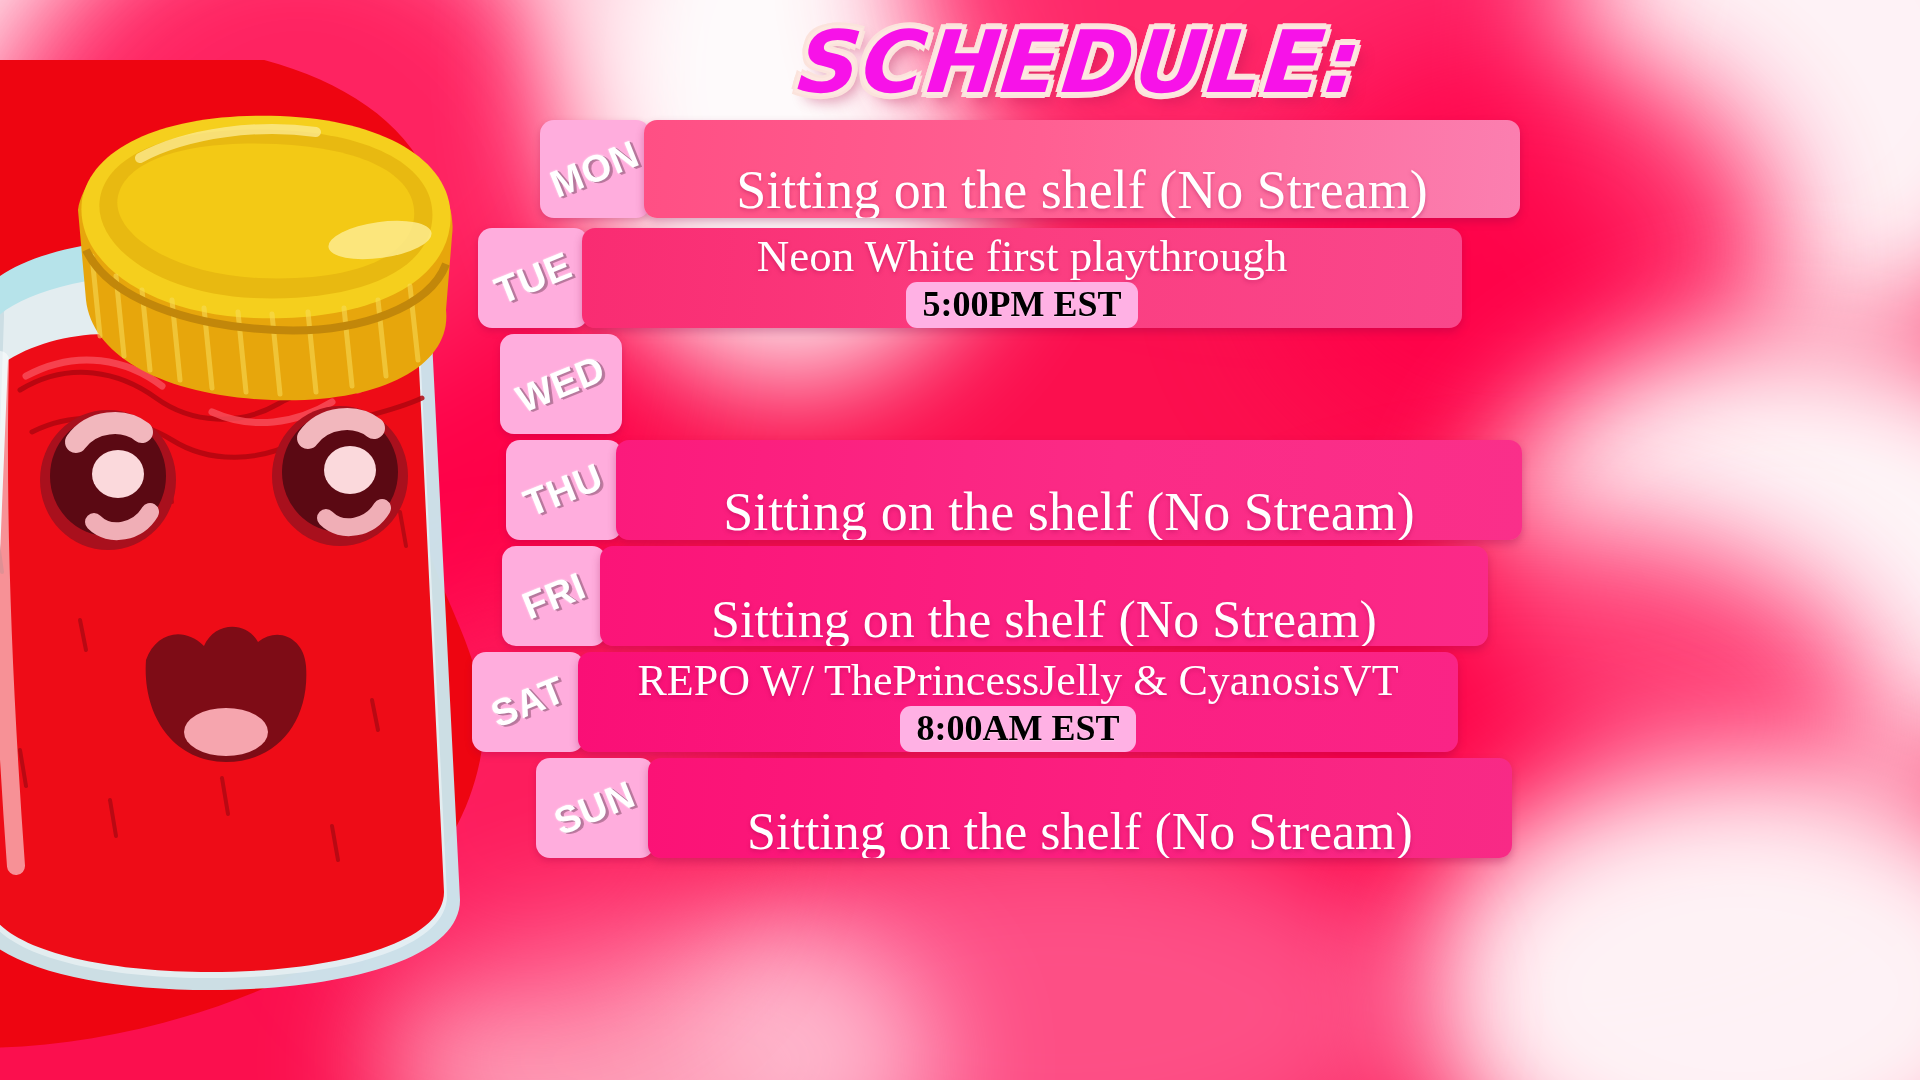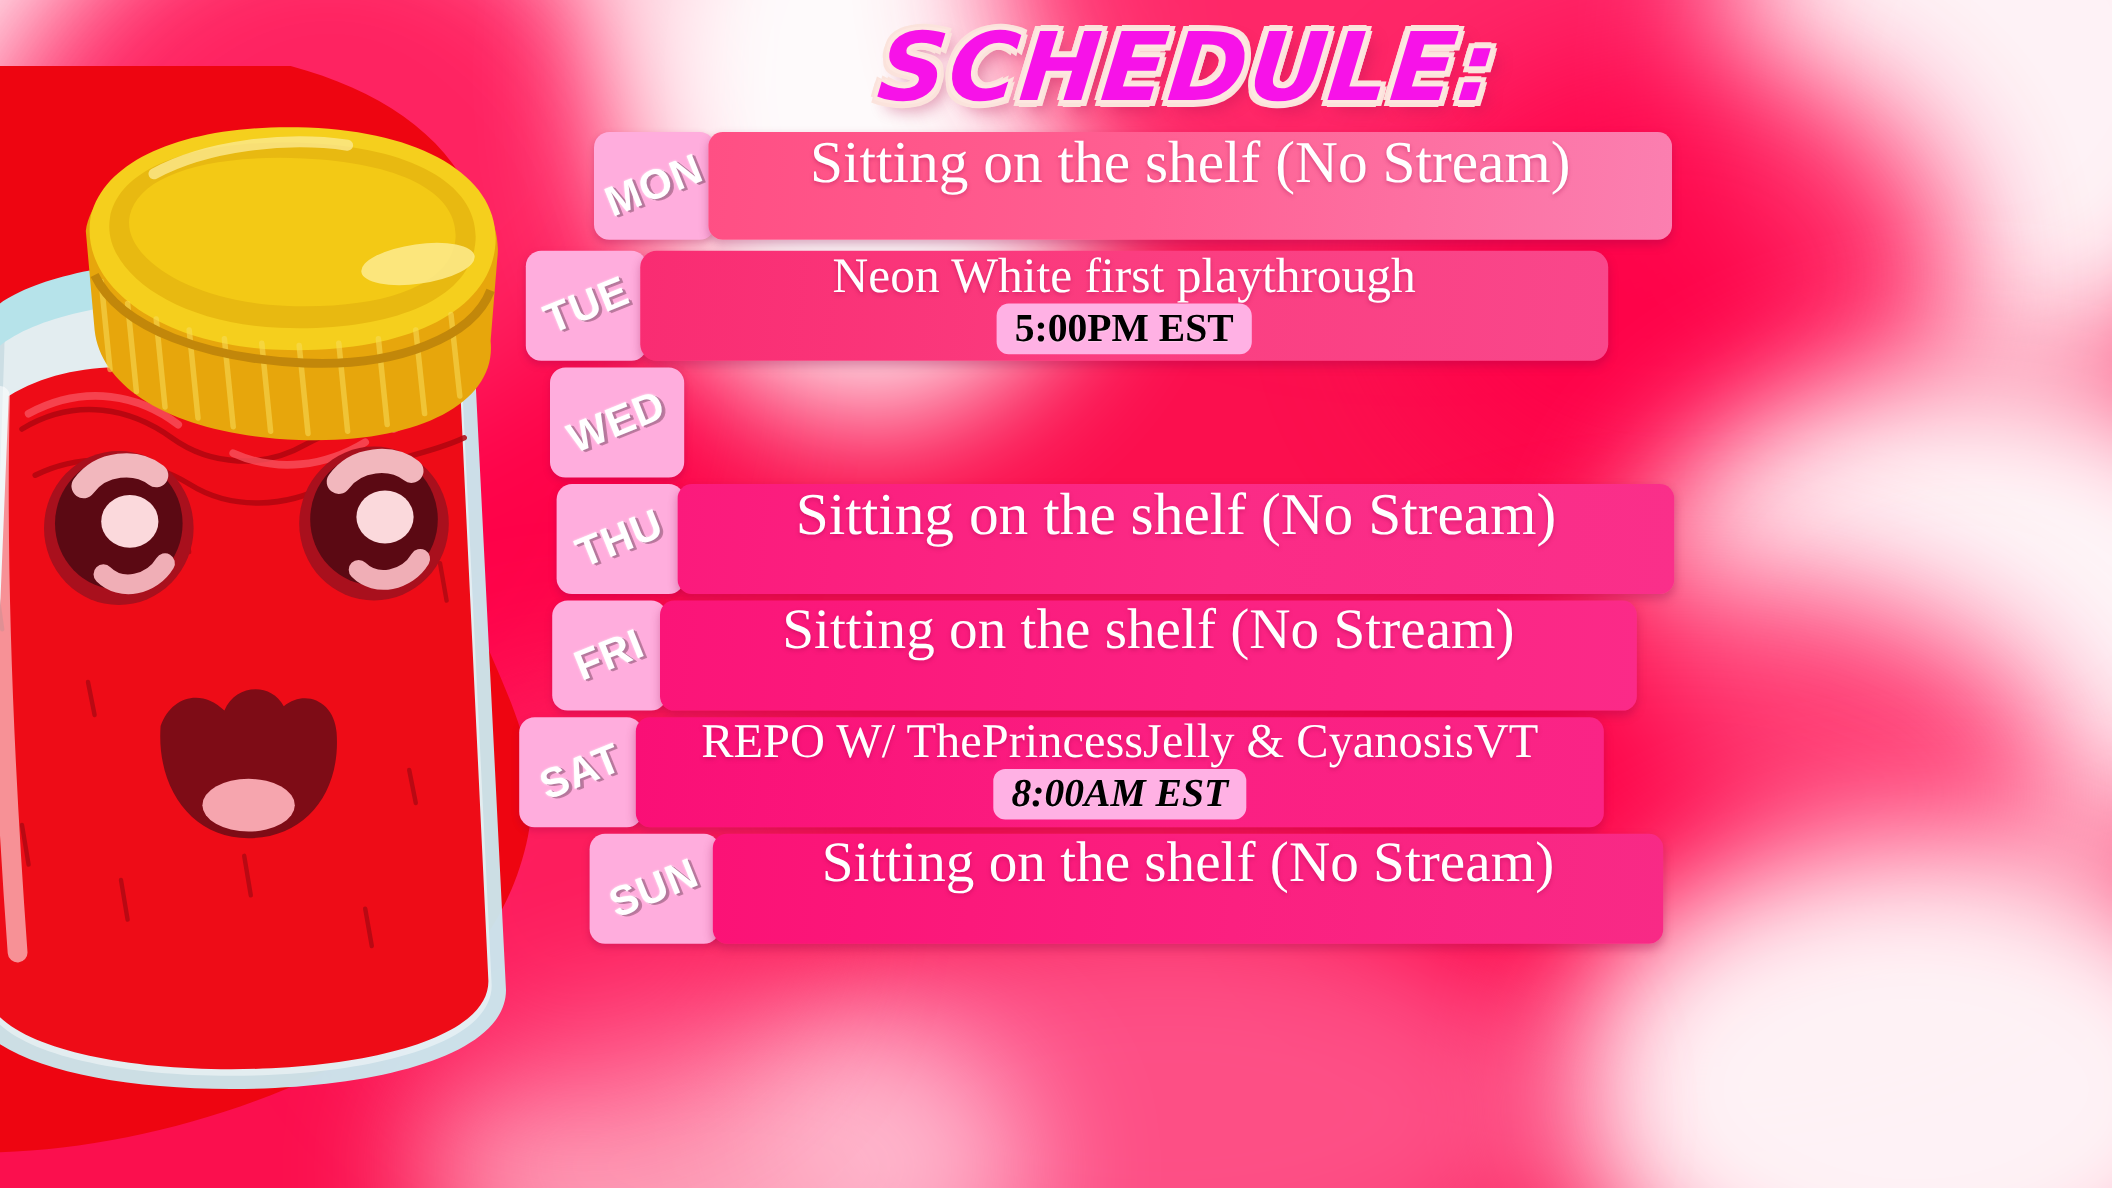--- a/index.html
+++ b/index.html
@@ -63,21 +63,21 @@
       1.5px 1.5px 0 #b4789d,
       2.5px 2.5px 0 rgba(140,80,110,.55),
       0 0 2px rgba(255,255,255,.9);
     white-space:nowrap;
     line-height:1;
   }
 
   .bar{
     position:relative;
     border-radius:13px;
-    display:flex;flex-direction:column;align-items:center;justify-content:flex-start;
+    display:flex;flex-direction:column;align-items:center;justify-content:flex-end;
     box-shadow:0 4px 9px rgba(140,0,70,.30);
     overflow:hidden;
     flex:1 1 auto;
     padding:0 10px;
     box-sizing:border-box;
   }
   .bar .evt{
     font-family:"Liberation Serif", serif;
     color:#ffffff;
     text-align:center;
@@ -213,21 +213,21 @@
     </div>
     <div class="bar" style="margin-left:-6px;background:linear-gradient(95deg,#ff4f84 0%,#ff5f92 45%,#fb7fb0 100%);">
       <div class="evt" style="font-size:54px;">Sitting on the shelf (No Stream)</div>
     </div>
   </div>
 
   <div class="row" style="left:478px;top:112px;width:984px;height:100px;">
     <div class="daytab" style="width:110px;">
       <span class="daylabel" style="font-size:38px;">TUE</span>
     </div>
-    <div class="bar" style="margin-left:-6px;background:linear-gradient(95deg,#f92c72 0%,#fb3d80 50%,#f9478b 100%);border-radius:15px;">
+    <div class="bar" style="margin-left:-6px;background:linear-gradient(95deg,#f92c72 0%,#fb3d80 50%,#f9478b 100%);">
       <div class="evt" style="font-size:45px;">Neon White first playthrough</div>
       <div class="time" style="font-size:36px;">5:00PM EST</div>
     </div>
   </div>
 
   <div class="row" style="left:500px;top:218px;width:988px;height:100px;">
     <div class="daytab" style="width:122px;">
       <span class="daylabel" style="font-size:38px;">WED</span>
     </div>
   </div>
@@ -249,21 +249,21 @@
       <div class="evt" style="font-size:52px;">Sitting on the shelf (No Stream)</div>
     </div>
   </div>
 
   <div class="row" style="left:472px;top:536px;width:986px;height:100px;">
     <div class="daytab" style="width:112px;">
       <span class="daylabel" style="font-size:38px;">SAT</span>
     </div>
     <div class="bar" style="margin-left:-6px;background:linear-gradient(95deg,#fa0f76 0%,#fb1f82 55%,#fa2486 100%);">
       <div class="evt" style="font-size:44px;">REPO W/ ThePrincessJelly &amp; CyanosisVT</div>
-      <div class="time" style="font-size:36px;font-style:italic;">8:00AM EST</div>
+      <div class="time" style="font-size:36px;">8:00AM EST</div>
     </div>
   </div>
 
   <div class="row" style="left:536px;top:642px;width:976px;height:100px;">
     <div class="daytab" style="width:118px;">
       <span class="daylabel" style="font-size:38px;">SUN</span>
     </div>
     <div class="bar" style="margin-left:-6px;background:linear-gradient(95deg,#fb1276 0%,#fb2080 55%,#f82a86 100%);">
       <div class="evt" style="font-size:52px;">Sitting on the shelf (No Stream)</div>
     </div>

